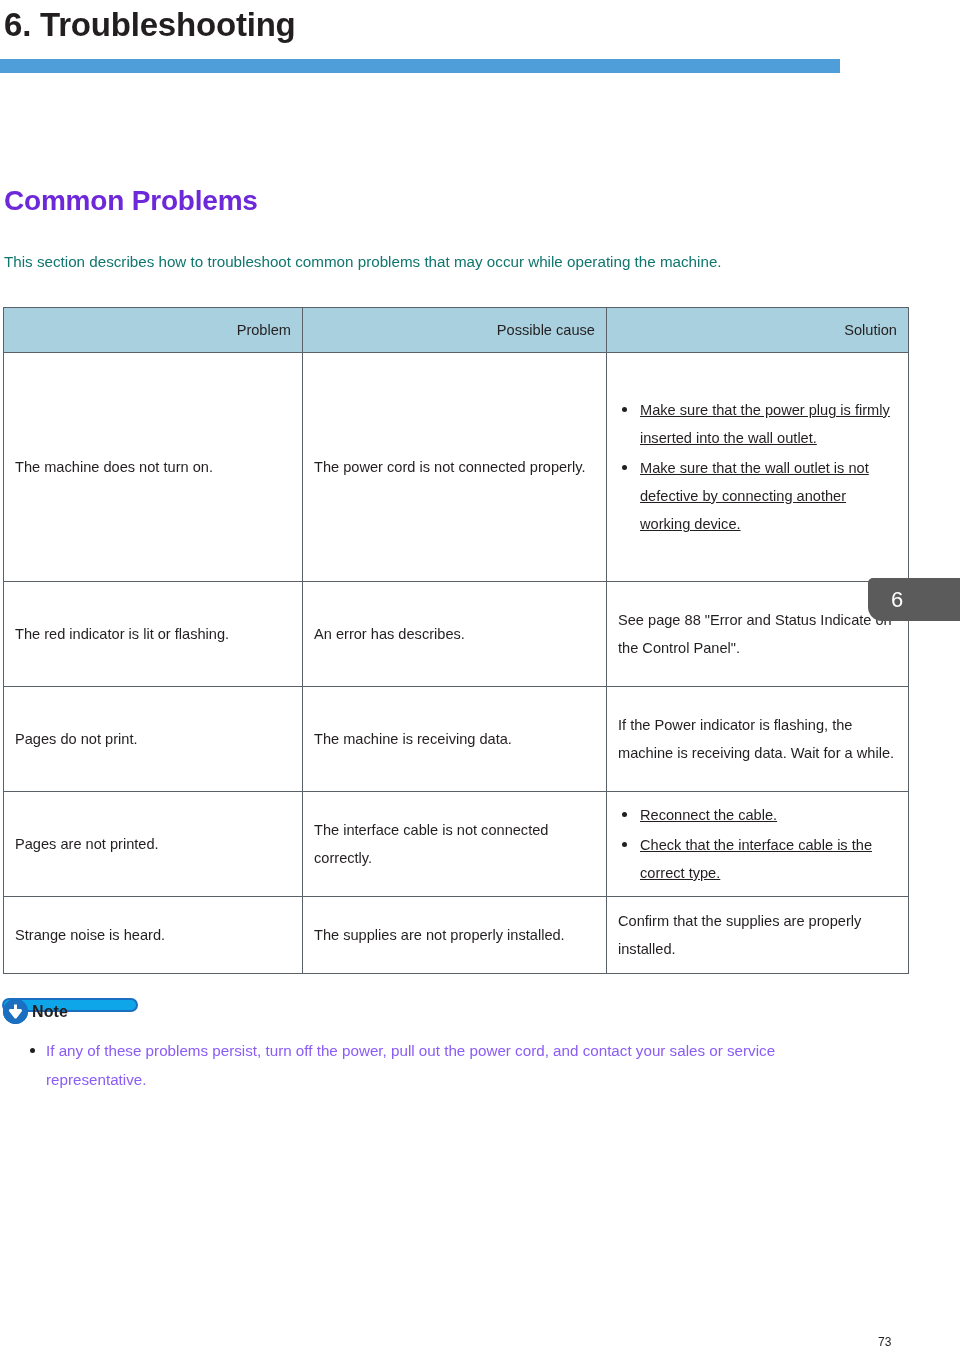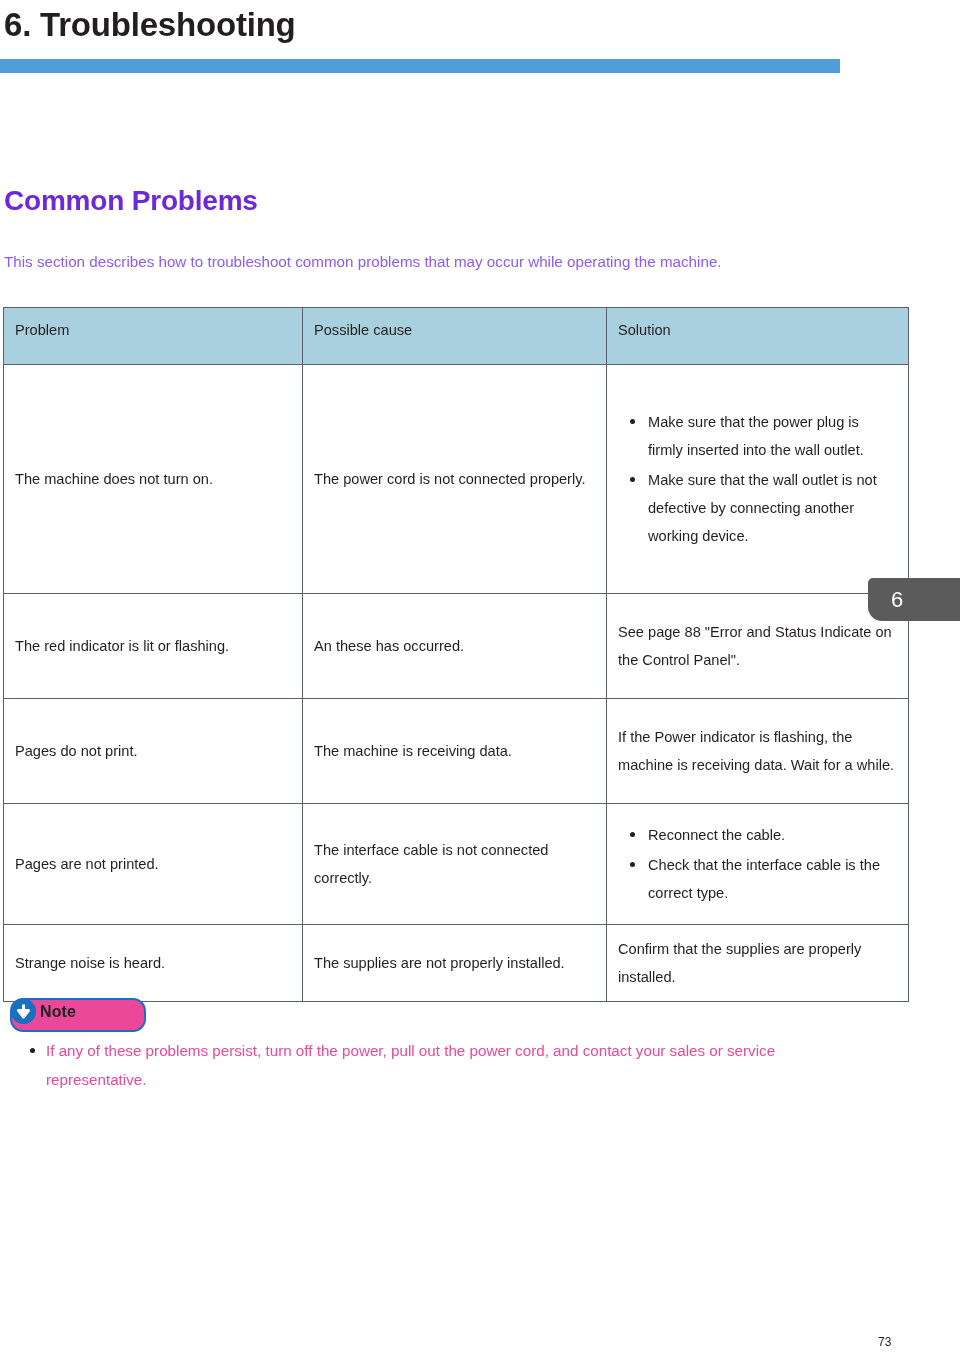--- a/index.html
+++ b/index.html
@@ -57,21 +57,21 @@
     line-height: 36px;
     white-space: nowrap;
   }
   .intro-para {
     position: absolute;
     left: 4px;
     top: 232px;
     width: 790px;
     font-size: 15.2px;
     line-height: 29px;
-    color: #8b5cf6;
+    color: #0f766e;
   }
 
   
   .problem-table {
     position: absolute;
     left: 3px;
     top: 307px;
     width: 836px;
     border-collapse: collapse;
     table-layout: fixed;
@@ -81,35 +81,36 @@
     vertical-align: middle;
     padding: 9px 11px 9px 11px;
     font-size: 14.6px;
     line-height: 28px;
     font-weight: normal;
     color: #231f20;
     text-align: left;
   }
   .problem-table thead th {
     background: #a9d0de;
-    text-align: left;
+    text-align: right;
     height: 27px;
     padding-top: 8px;
-    padding-bottom: 20px;
+    padding-bottom: 8px;
   }
   .col-problem { width: 276px; }
   .col-cause   { width: 281px; }
   .col-solution{ width: 279px; }
 
   .cell-text { display: block; }
 
   ul.cell-list {
-    margin: 8px;
+    margin: 0;
     padding: 0;
     list-style: none;
+    text-decoration: underline;
   }
   ul.cell-list li {
     position: relative;
     padding-left: 22px;
     margin: 0 0 2px 0;
     line-height: 28px;
   }
   ul.cell-list li:last-child { margin-bottom: 0; }
   ul.cell-list li .bullet-dot {
     position: absolute;
@@ -124,27 +125,27 @@
   
   tr.row-1 td { height: 210px; }
   tr.row-2 td { height: 86px; }
   tr.row-3 td { height: 86px; margin-top: 41px; }
   tr.row-4 td { height: 86px; }
   tr.row-5 td { height: 58px; }
 
   
   .note-badge {
     position: absolute;
-    left: 10px;
+    left: 2px;
     top: 998px;
     width: 136px;
-    height: 34px;
+    height: 14px;
     border: 2px solid #1b6fc0;
     border-radius: 13px;
-    background: #ec4899;
+    background: #0ea5e9;
     box-sizing: border-box;
   }
   .note-badge .note-icon {
     position: absolute;
     left: -1px;
     top: -1px;
     width: 25px;
     height: 25px;
     border-radius: 50%;
     background: #1b6fc0;
@@ -168,21 +169,21 @@
     width: 840px;
     margin: 0;
     padding: 0;
     list-style: none;
   }
   .note-list li {
     position: relative;
     padding-left: 42px;
     font-size: 15.2px;
     line-height: 29px;
-    color: #ec4899;
+    color: #8b5cf6;
   }
   .note-list li .bullet-dot {
     position: absolute;
     left: 26px;
     top: 12px;
     width: 5px;
     height: 5px;
     border-radius: 50%;
     background: #231f20;
   }
@@ -258,21 +259,21 @@
           </li>
         </ul>
       </td>
     </tr>
 
     <tr class="row-2">
       <td>
         <span class="cell-text">The red indicator is lit or flashing.</span>
       </td>
       <td>
-        <span class="cell-text">An these has occurred.</span>
+        <span class="cell-text">An error has describes.</span>
       </td>
       <td>
         <span class="cell-text">See page 88 "Error and Status Indicate on the Control Panel".</span>
       </td>
     </tr>
 
     <tr class="row-3">
       <td>
         <span class="cell-text">Pages do not print.</span>
       </td>

